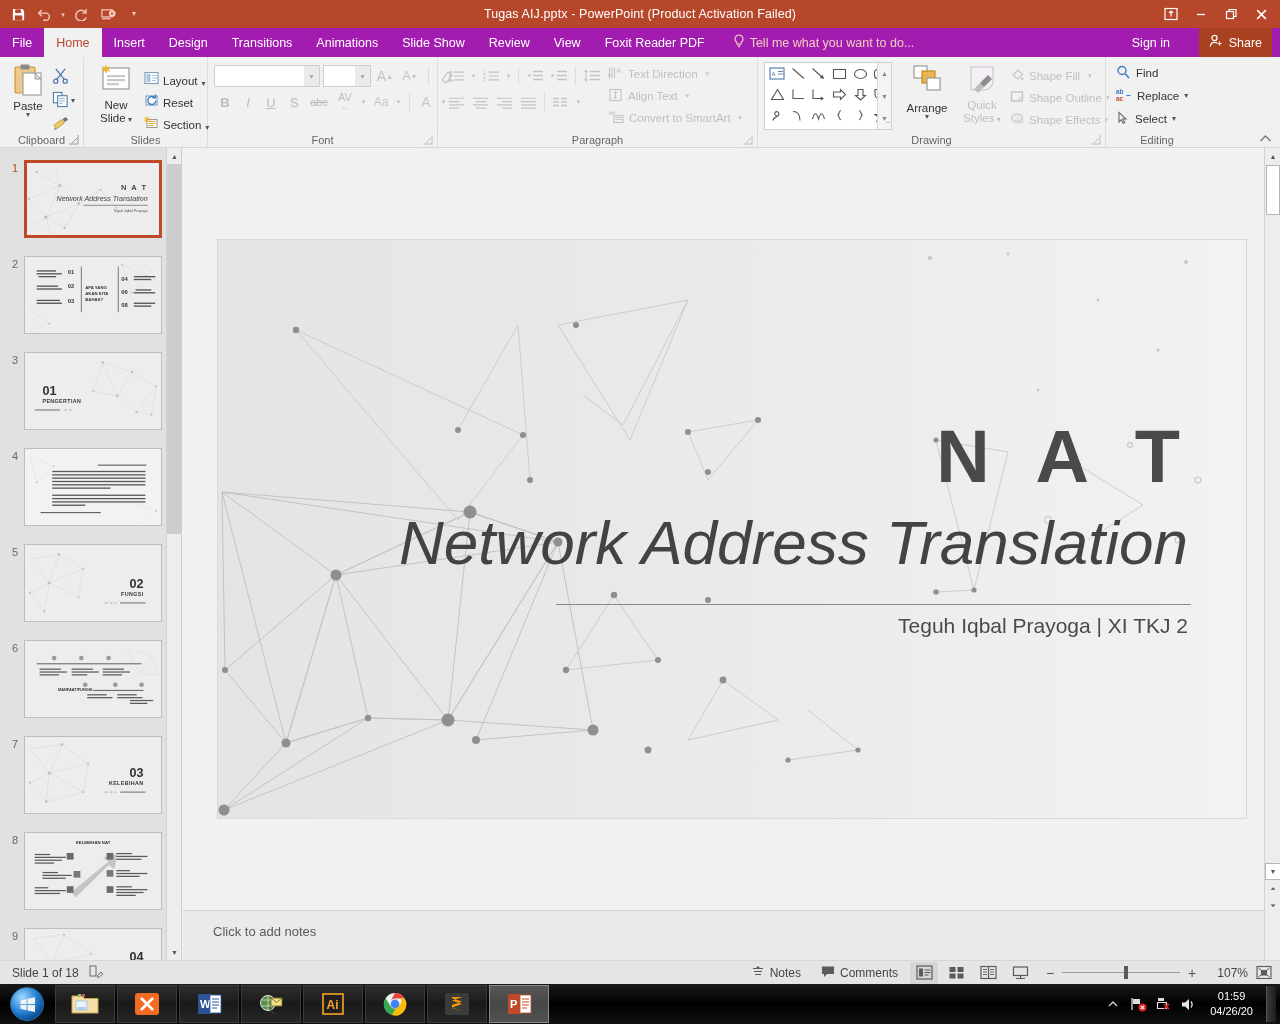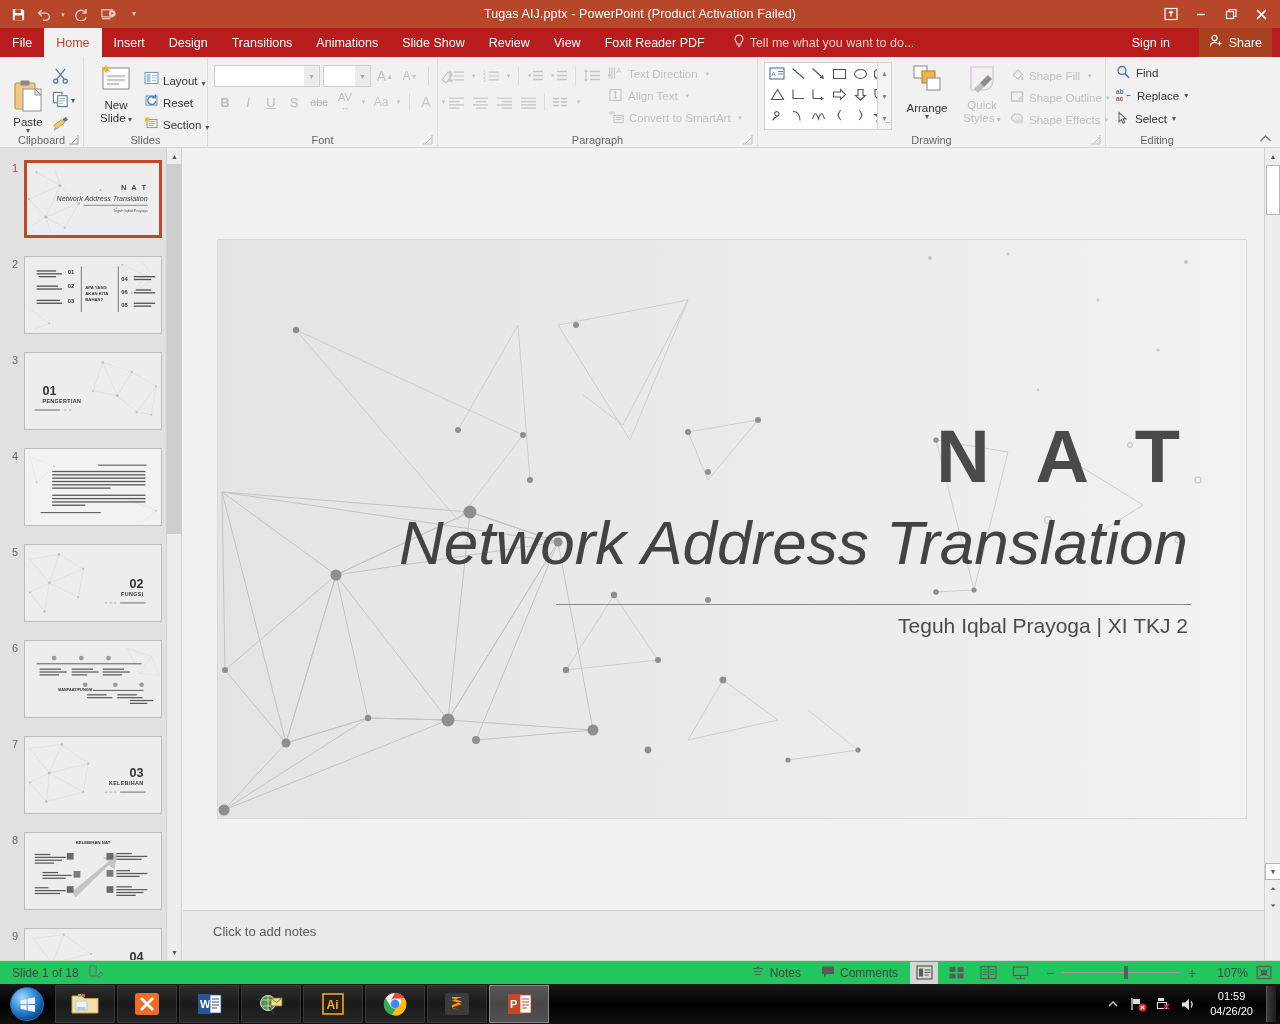--- a/index.html
+++ b/index.html
@@ -34,21 +34,21 @@
     display: flex; align-items: center;
   }
   .win-btn {
     width: 30px; height: 26px; display: flex; align-items: center; justify-content: center;
     color: #ffffff; font-size: 14px;
   }
 
   
   .tabstrip {
     position: absolute; top: 28px; left: 0; width: 1280px; height: 29px;
-    background: #b91c1c;
+    background: #a21caf;
     display: flex; align-items: stretch;
   }
   .tab {
     padding: 0 12px; display: flex; align-items: center;
     color: #ffffff; font-size: 12.5px; white-space: nowrap;
   }
   .tab.active { background: #f1f1f1; color: #b7472a; }
   .tellme {
     display: flex; align-items: center; gap: 5px; padding-left: 16px;
     color: #f0cdc3; font-size: 12.5px; font-style: normal;
@@ -78,21 +78,21 @@
     font-size: 11px; color: #666;
   }
   .dlg-launcher {
     position: absolute; bottom: 3px; right: 4px;
     width: 11px; height: 11px; color: #9a9a9a; font-size: 9px;
   }
 
   
   #g-clipboard { left: 0; width: 84px; }
   .paste-btn {
-    position: absolute; left: 6px; top: 22px; width: 44px;
+    position: absolute; left: 6px; top: 6px; width: 44px;
     display: flex; flex-direction: column; align-items: center;
   }
   .paste-icon { width: 34px; height: 36px; position: relative; }
   .paste-label { font-size: 11.5px; color: #333; margin-top: 1px; }
   .mini-caret { font-size: 8px; color: #555; line-height: 6px; }
   .clip-small { position: absolute; left: 52px; top: 8px; width: 30px; }
   .clip-icon-row { height: 24px; display: flex; align-items: center; gap: 2px; }
 
   
   #g-slides { left: 84px; width: 124px; }
@@ -271,21 +271,21 @@
   }
   .rs-thumb {
     position: absolute; left: 1px; top: 17px; width: 14px; height: 50px;
     background: #ffffff; border: 1px solid #b6b6b6;
   }
   .rs-bottom { position: absolute; left: 0; bottom: 46px; width: 16px; }
 
   
   .statusbar {
     position: absolute; left: 0; top: 960px; width: 1280px; height: 24px;
-    background: #22c55e; border-top: 1px solid #d7d7d7;
+    background: #e5e5e5; border-top: 1px solid #d7d7d7;
     display: flex; align-items: center;
   }
   .sb-left { display: flex; align-items: center; gap: 10px; padding-left: 12px; font-size: 12px; color: #444; }
   .sb-right { position: absolute; right: 4px; display: flex; align-items: center; gap: 4px; }
   .sb-item {
     display: flex; align-items: center; gap: 5px; padding: 0 8px;
     height: 22px; font-size: 12px; color: #444;
   }
   .viewbtn {
     width: 28px; height: 22px; display: flex; align-items: center; justify-content: center;

